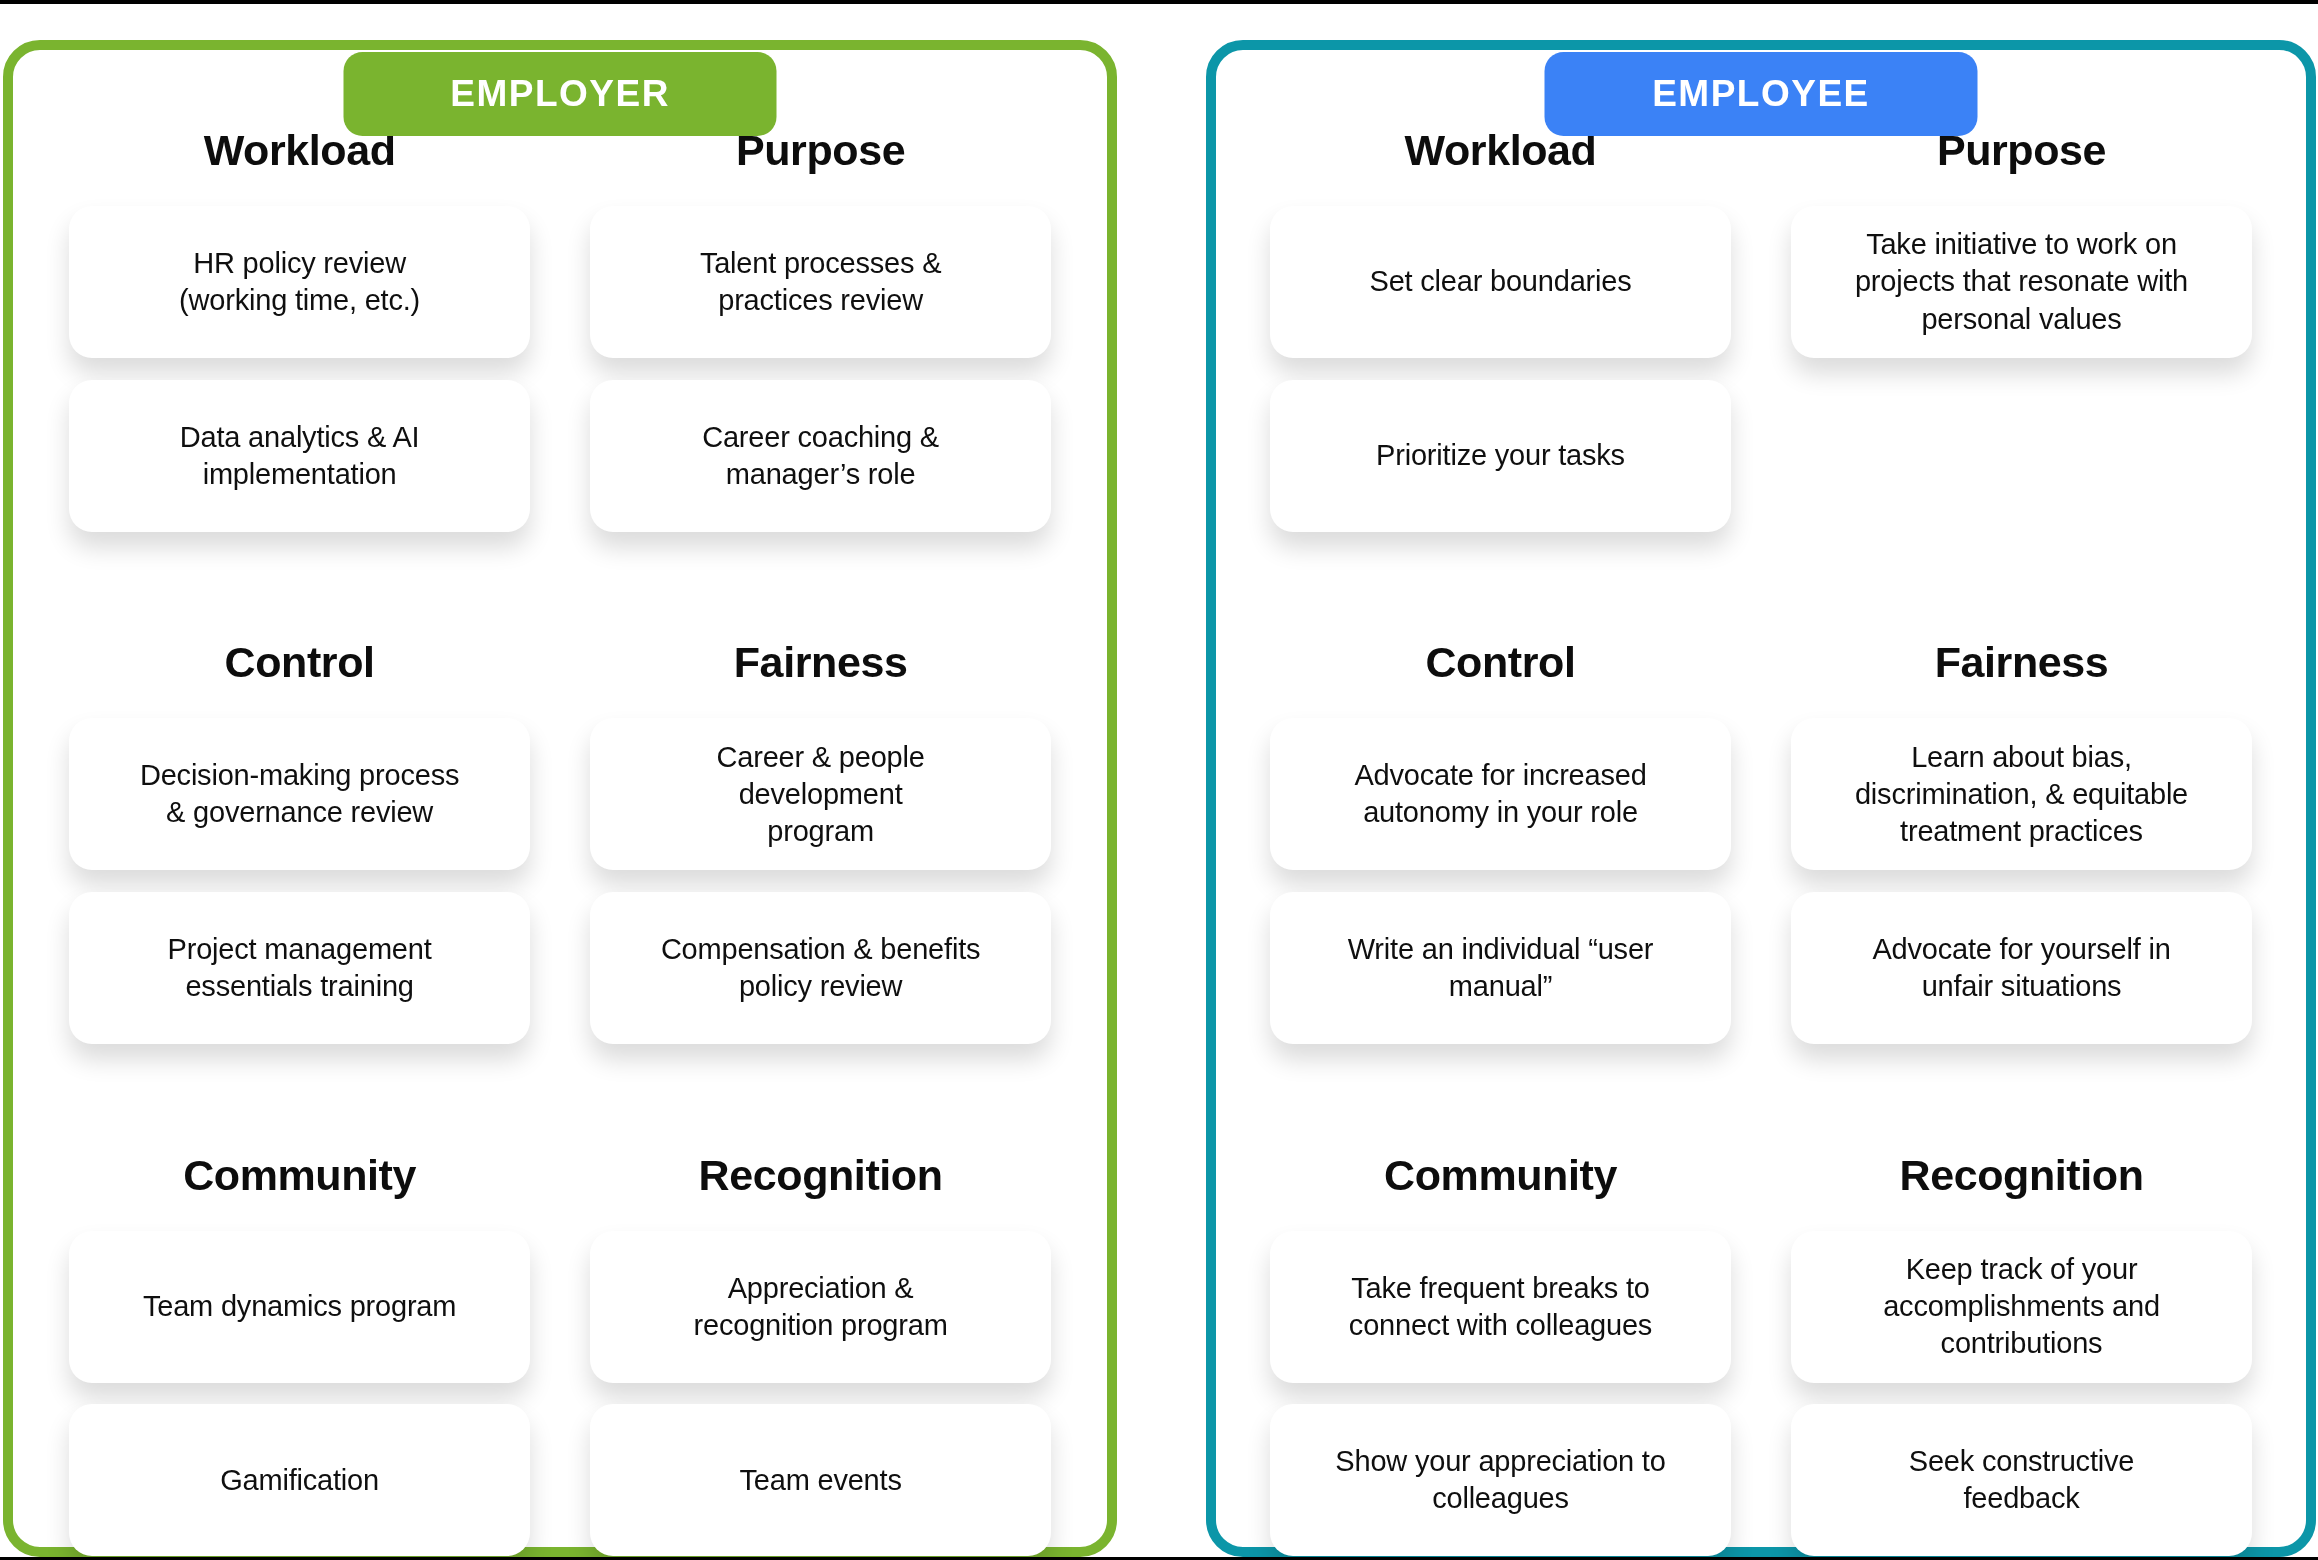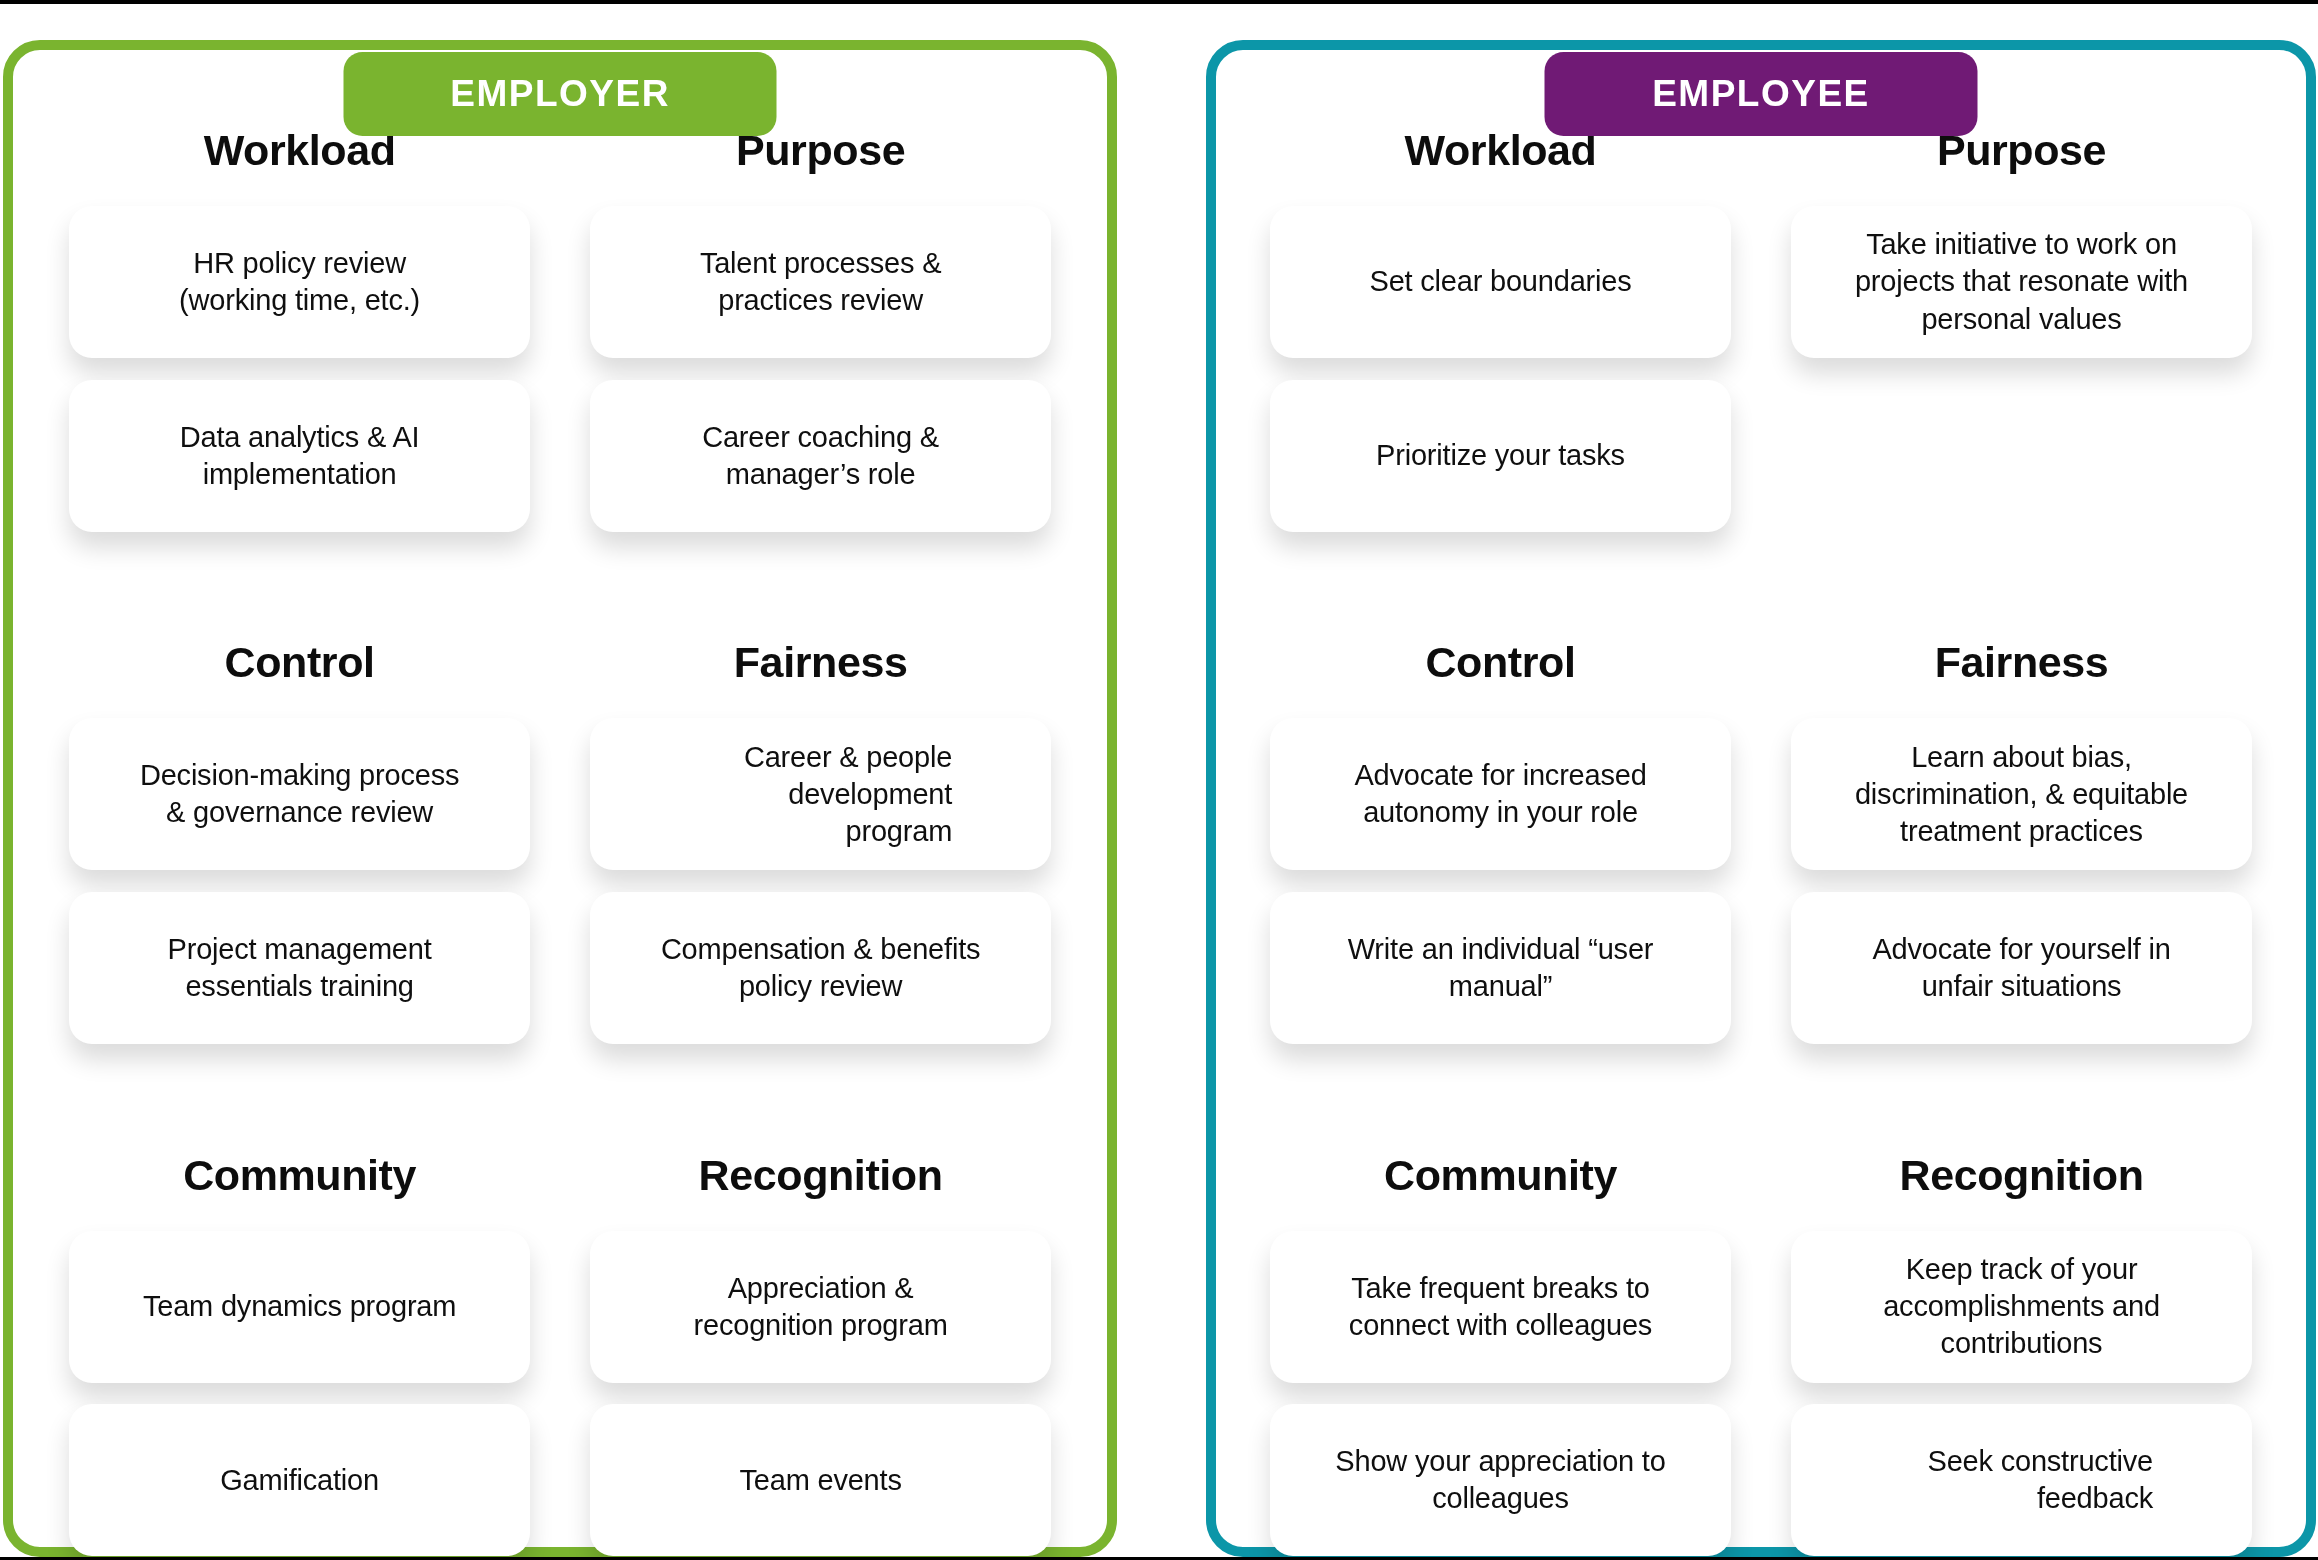--- a/index.html
+++ b/index.html
@@ -40,21 +40,21 @@
     width:100%;height:152px;margin-bottom:21.7px;box-sizing:border-box;
     background:#ffffff;border-radius:23px;
     box-shadow:0 15.5px 25px rgba(0,0,0,0.14);
     display:flex;align-items:center;justify-content:center;
     text-align:center;padding:6.2px 31px;
   }
   .card-text{
     display:block;font-size:29px;line-height:1.28;letter-spacing:-0.2px;
     color:#0f0f0f;max-width:371px;
   }
-  .w330{max-width:255px;} .w340{max-width:263px;text-align:right;} .w360{max-width:278px;}
+  .w330{max-width:255px;} .w340{max-width:263px;} .w360{max-width:278px;}
   .w380{max-width:294px;} .w400{max-width:309px;} .w430{max-width:333px;}
   .w440{max-width:340px;} .w450{max-width:348px;} .w460{max-width:356px;}
   .w470{max-width:363px;} .w500{max-width:387px;}
 </style>
 </head>
 <body>
 
 <div class="stage">
   <div class="edge-line top"></div>
   <div class="edge-line bottom"></div>
@@ -186,16 +186,16 @@
           <div class="card">
             <span class="card-text w400">Keep track of your accomplishments and contributions</span>
           </div>
           <div class="card">
             <span class="card-text w340">Seek constructive feedback</span>
           </div>
         </div>
       </div>
 
     </div>
-    <div class="tab" style="background-color: #701a75;">EMPLOYEE</div>
+    <div class="tab" style="background-color: #3b82f6;">EMPLOYEE</div>
   </section>
 </div>
 
 
 </body></html>

